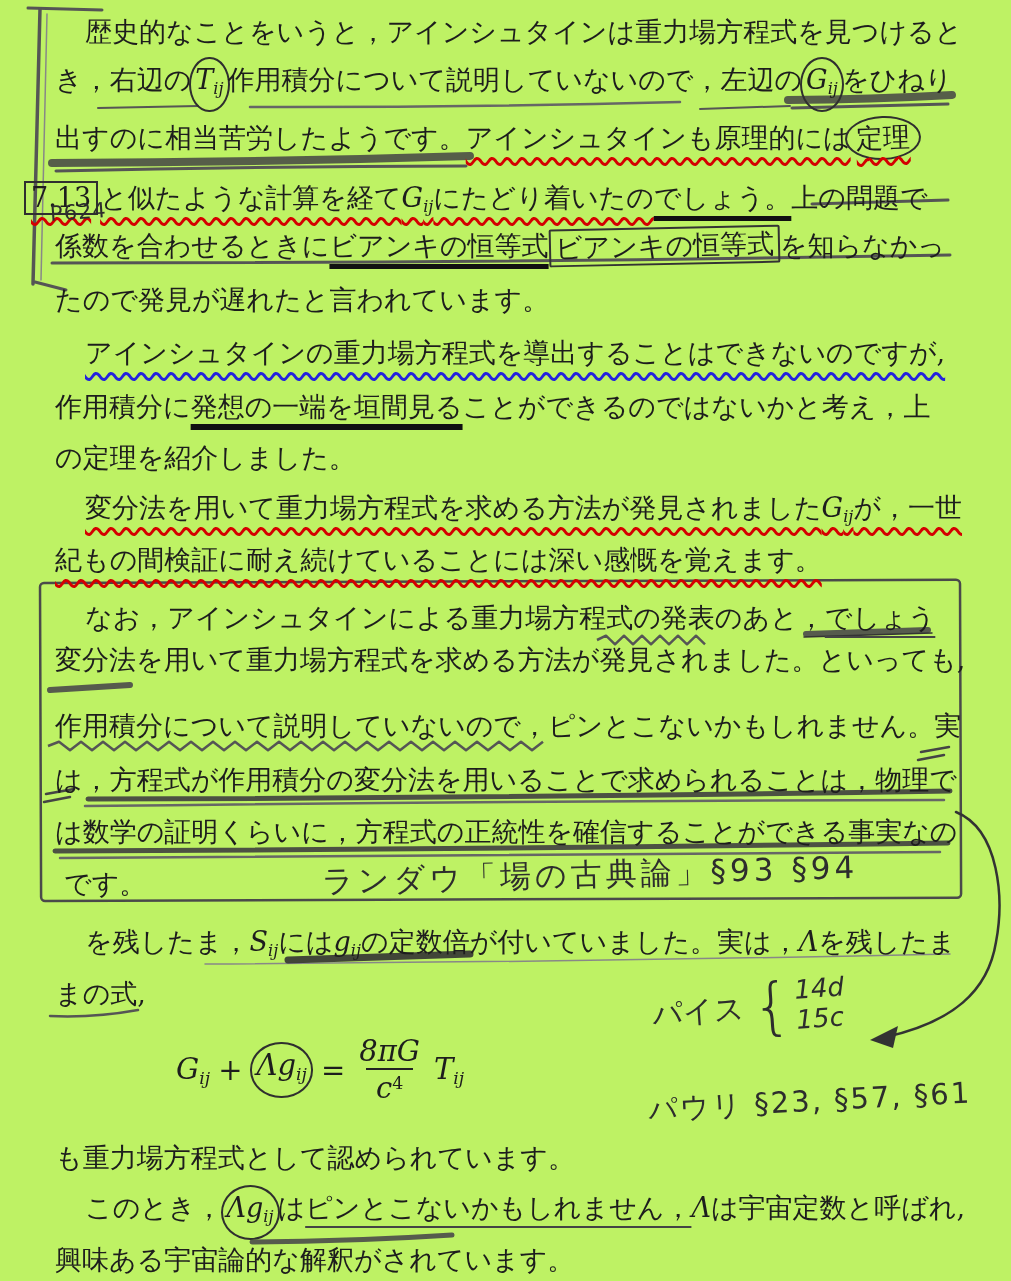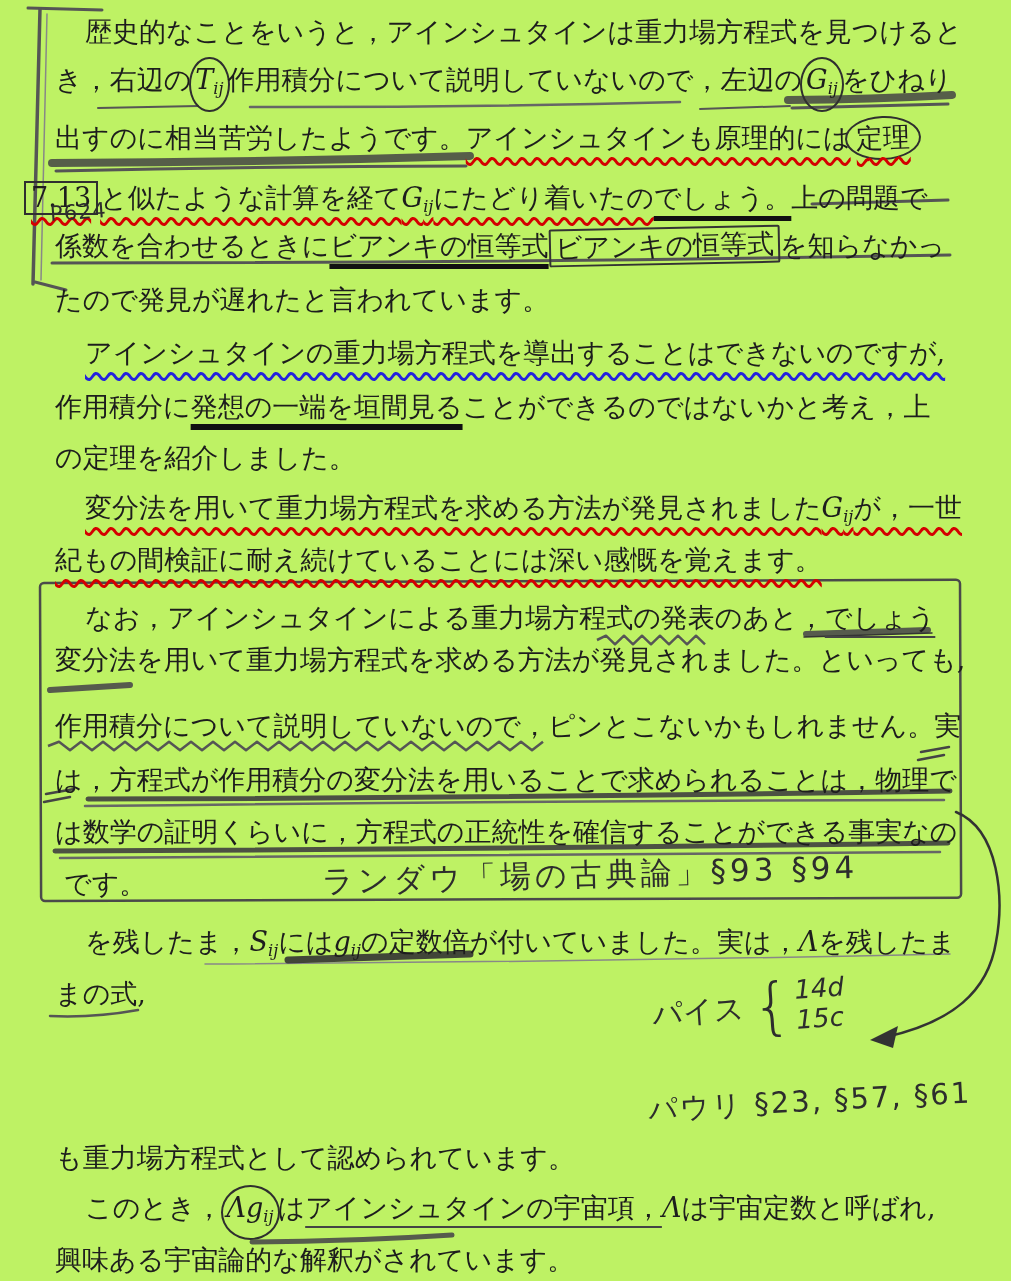--- a/index.html
+++ b/index.html
@@ -105,33 +105,44 @@
       <div class="line" style="left: 55px; top: 540px;"><span class="uwr">紀もの間検証に耐え続けていることには深い感慨を覚えます。</span></div>
       <div class="line" style="left: 85px; top: 598px;"><span>なお，アインシュタインによる重力場方程式の</span><span>発表</span><span>のあと，</span><span class="uthin">でしょう</span></div>
       <div class="line" style="left: 55px; top: 640px;"><span>変分法を用いて重力場方程式を求める方法が発見されました。といっても,</span></div>
       <div class="line" style="left: 55px; top: 706px;"><span>作用積分について説明していないので，ピンとこないかもしれません。</span><span>実</span></div>
       <div class="line" style="left: 55px; top: 760px;"><span>は，方程式が作用積分の変分法を用いることで求められることは，物理で</span></div>
       <div class="line" style="left: 55px; top: 812px;"><span>は数学の証明くらいに，方程式の正統性を確信することができる事実なの</span></div>
       <div class="line" style="left: 64px; top: 864px;"><span>です。</span></div>
       <div class="line" style="left: 85px; top: 922px;"><span>を残したま，</span><span class="mv"><i>S</i><sub>ij</sub></span><span>には</span><span class="mv"><i>g</i><sub>ij</sub></span><span>の定数倍が付いていました。実は，</span><span class="mv"><i>Λ</i></span><span>を残したま</span></div>
       <div class="line" style="left: 55px; top: 974px;"><span>まの式,</span></div>
       <div class="line" style="left: 55px; top: 1138px;"><span>も重力場方程式として認められています。</span></div>
-      <div class="line" style="left: 85px; top: 1188px;"><span>このとき，</span><span class="mv circ"><i>Λg</i><sub>ij</sub></span><span>は</span><span class="uthin">アインシュタインの宇宙項，</span><span class="mv"><i>Λ</i></span><span>は宇宙定数と呼ばれ,</span></div>
+      <div class="line" style="left: 85px; top: 1188px;"><span>このとき，</span><span class="mv circ"><i>Λg</i><sub>ij</sub></span><span>は</span><span class="uthin">ピンとこないかもしれません，</span><span class="mv"><i>Λ</i></span><span>は宇宙定数と呼ばれ,</span></div>
       <div class="line" style="left: 55px; top: 1240px;"><span>興味ある宇宙論的な解釈がされています。</span></div>
     </div>
 
   <div class="hand" id="hand-p624">P624</div>
 
   <div class="hand" id="hand-landau">ランダウ「場の古典論」§93 §94</div>
 
   <div class="hand" id="hand-pais">
     <span class="plabel">パイス</span>
     <span class="brace">{</span>
     <span class="pcol">
       <span>14d</span>
       <span>15c</span>
     </span>
   </div>
 
   <div class="hand" id="hand-pauli">パウリ §23, §57, §61</div>
 
+  <div id="equation">
+    <span class="tok"><i>G</i><sub>ij</sub></span>
+    <span class="tok">+</span>
+    <span class="tok circ"><i>Λg</i><sub>ij</sub></span>
+    <span class="tok">=</span>
+    <span class="frac">
+      <span class="num"><i>8πG</i></span>
+      <span class="den"><i>c</i><sup>4</sup></span>
+    </span>
+    <span class="tok"><i>T</i><sub>ij</sub></span>
+  </div>
 
 </div>
 
 </body></html>

